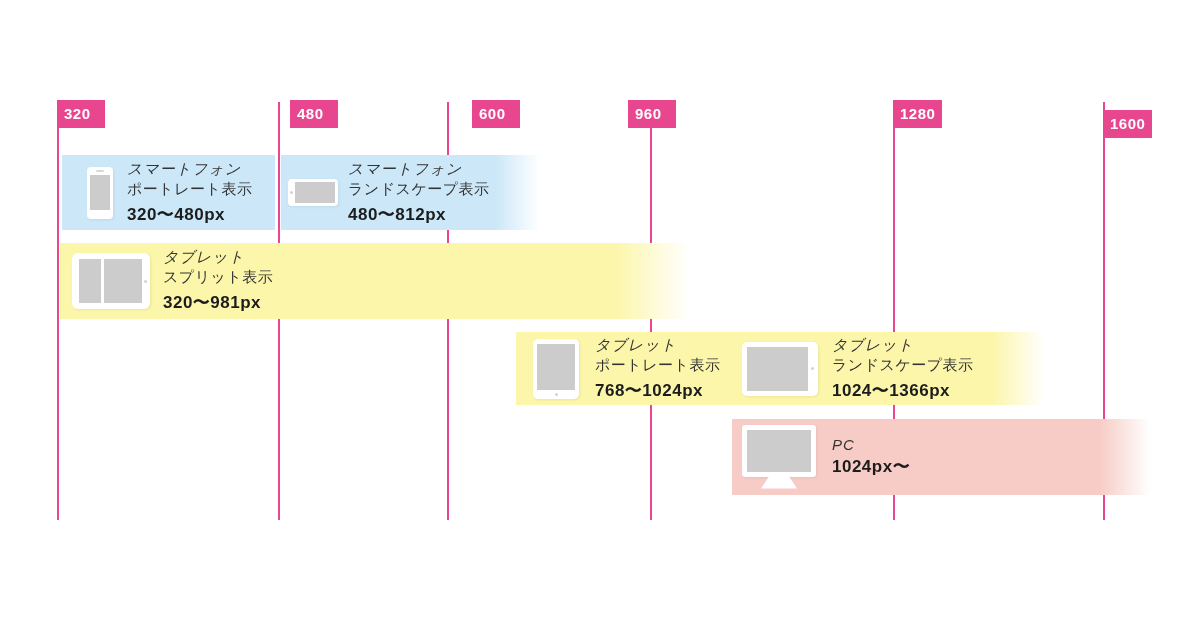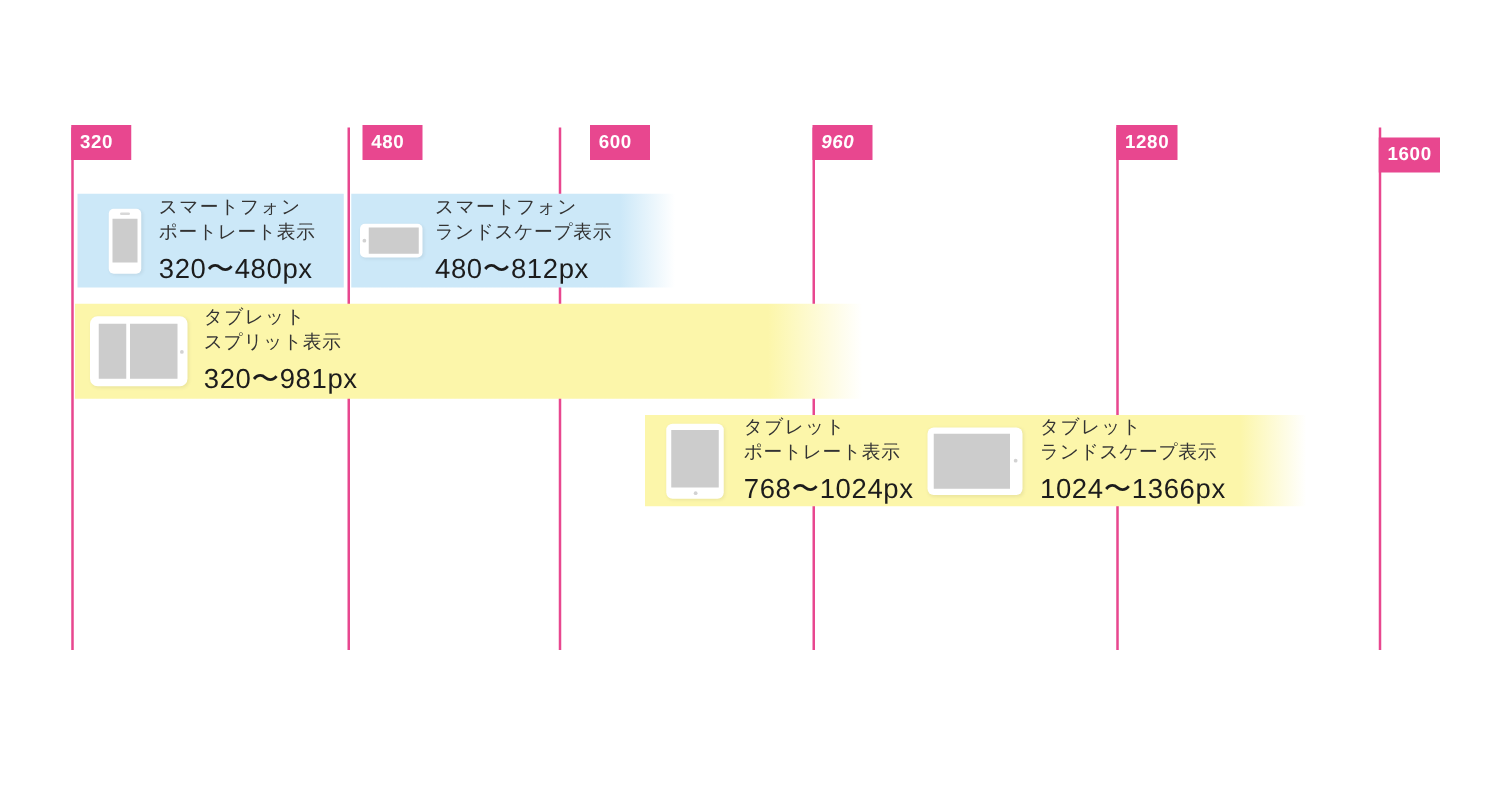--- a/index.html
+++ b/index.html
@@ -18,42 +18,42 @@
   
   .vline{position:absolute;top:102px;width:2px;height:418px;background:var(--accent);z-index:1;}
   .vl-320{left:57px;} .vl-480{left:278px;} .vl-600{left:447px;}
   .vl-960{left:650px;} .vl-1280{left:893px;} .vl-1600{left:1103px;}
 
   
   .flag{position:absolute;top:100px;height:28px;min-width:48px;padding:0 7px;
     background:var(--accent);color:#fff;font-weight:bold;font-size:15px;
     line-height:28px;letter-spacing:0.5px;z-index:3;}
   .fl-320{left:57px;} .fl-480{left:278px;margin-left:12px;} .fl-600{left:460px;margin-left:12px;}
-  .fl-960{left:650px;font-style:italic;} .fl-1280{left:893px;} .fl-1600{left:1103px;margin-top:10px;}
+  .fl-960{left:628px;} .fl-1280{left:893px;} .fl-1600{left:1103px;margin-top:10px;}
 
   
   .band{position:absolute;z-index:2;}
   .band-sp-p{left:62px;top:155px;width:213px;height:75px;background:var(--smartphone-band);}
   .band-sp-l{left:281px;top:155px;width:259px;height:75px;
     background:linear-gradient(to right,var(--smartphone-band) 0%,var(--smartphone-band) 83%,#fff 100%);}
   .band-tab-split{left:60px;top:243px;width:630px;height:76px;
     background:linear-gradient(to right,var(--tablet-band) 0%,var(--tablet-band) 88%,#fff 100%);}
   .band-tab-pl{left:516px;top:332px;width:529px;height:73px;
     background:linear-gradient(to right,var(--tablet-band) 0%,var(--tablet-band) 90%,#fff 100%);}
   .band-pc{left:732px;top:419px;width:418px;height:76px;
     background:linear-gradient(to right,var(--pc-band) 0%,var(--pc-band) 88%,#fff 100%);}
 
   
   .entry{position:absolute;top:0;height:100%;display:flex;align-items:center;}
   .e1{left:25px;gap:14px;} .e2{left:7px;gap:10px;} .e3{left:12px;gap:13px;}
   .e4{left:17px;gap:16px;} .e5{left:226px;gap:14px;} .e6{left:10px;gap:16px;}
   .txt{display:flex;flex-direction:column;justify-content:center;}
-  .t1{font-size:15px;color:var(--text);letter-spacing:1px;font-weight:500;line-height:1.2;}
+  .t1{font-size:15px;color:var(--text);letter-spacing:1px;font-weight:500;line-height:1.2;font-style:italic;}
   .t2{font-size:15px;color:var(--text);letter-spacing:0.5px;margin-top:2px;line-height:1.2;}
-  .t3{font-size:22px;font-weight:400;color:#1c1c1c;letter-spacing:0.5px;margin-top:7px;line-height:1.2;}
+  .t3{font-size:17px;font-weight:700;color:#1c1c1c;letter-spacing:0.5px;margin-top:7px;line-height:1.2;}
 
   
   .dev{position:relative;flex:none;box-shadow:1px 1px 3px rgba(0,0,0,0.07);}
   .screen{position:absolute;background:var(--device-screen);}
   .dot{position:absolute;width:3px;height:3px;border-radius:50%;background:#d2d2d2;}
 
   .ic-phone-p{width:26px;height:52px;background:#fff;border-radius:4px;}
   .ic-phone-p .screen{left:3px;right:3px;top:8px;bottom:9px;}
   .ic-phone-p .spk{position:absolute;top:3px;left:50%;width:8px;height:2px;margin-left:-4px;
     background:#d8d8d8;border-radius:1px;}
@@ -162,14 +162,28 @@
           <span class="dot"></span>
       </div>
       <div class="txt">
         <div class="t1">タブレット</div>
         <div class="t2">ランドスケープ表示</div>
         <div class="t3">1024〜1366px</div>
       </div>
     </div>
   </div>
 
+  <div class="band band-pc">
+    <div class="entry e6">
+      <div class="dev ic-pc">
+        <div class="frame">
+            <span class="screen"></span>
+          </div>
+        <div class="stand"></div>
+      </div>
+      <div class="txt">
+        <div class="t1">PC</div>
+        <div class="t3" style="margin-top:3px;">1024px〜</div>
+      </div>
+    </div>
+  </div>
 
 </div>
 
 </body></html>

